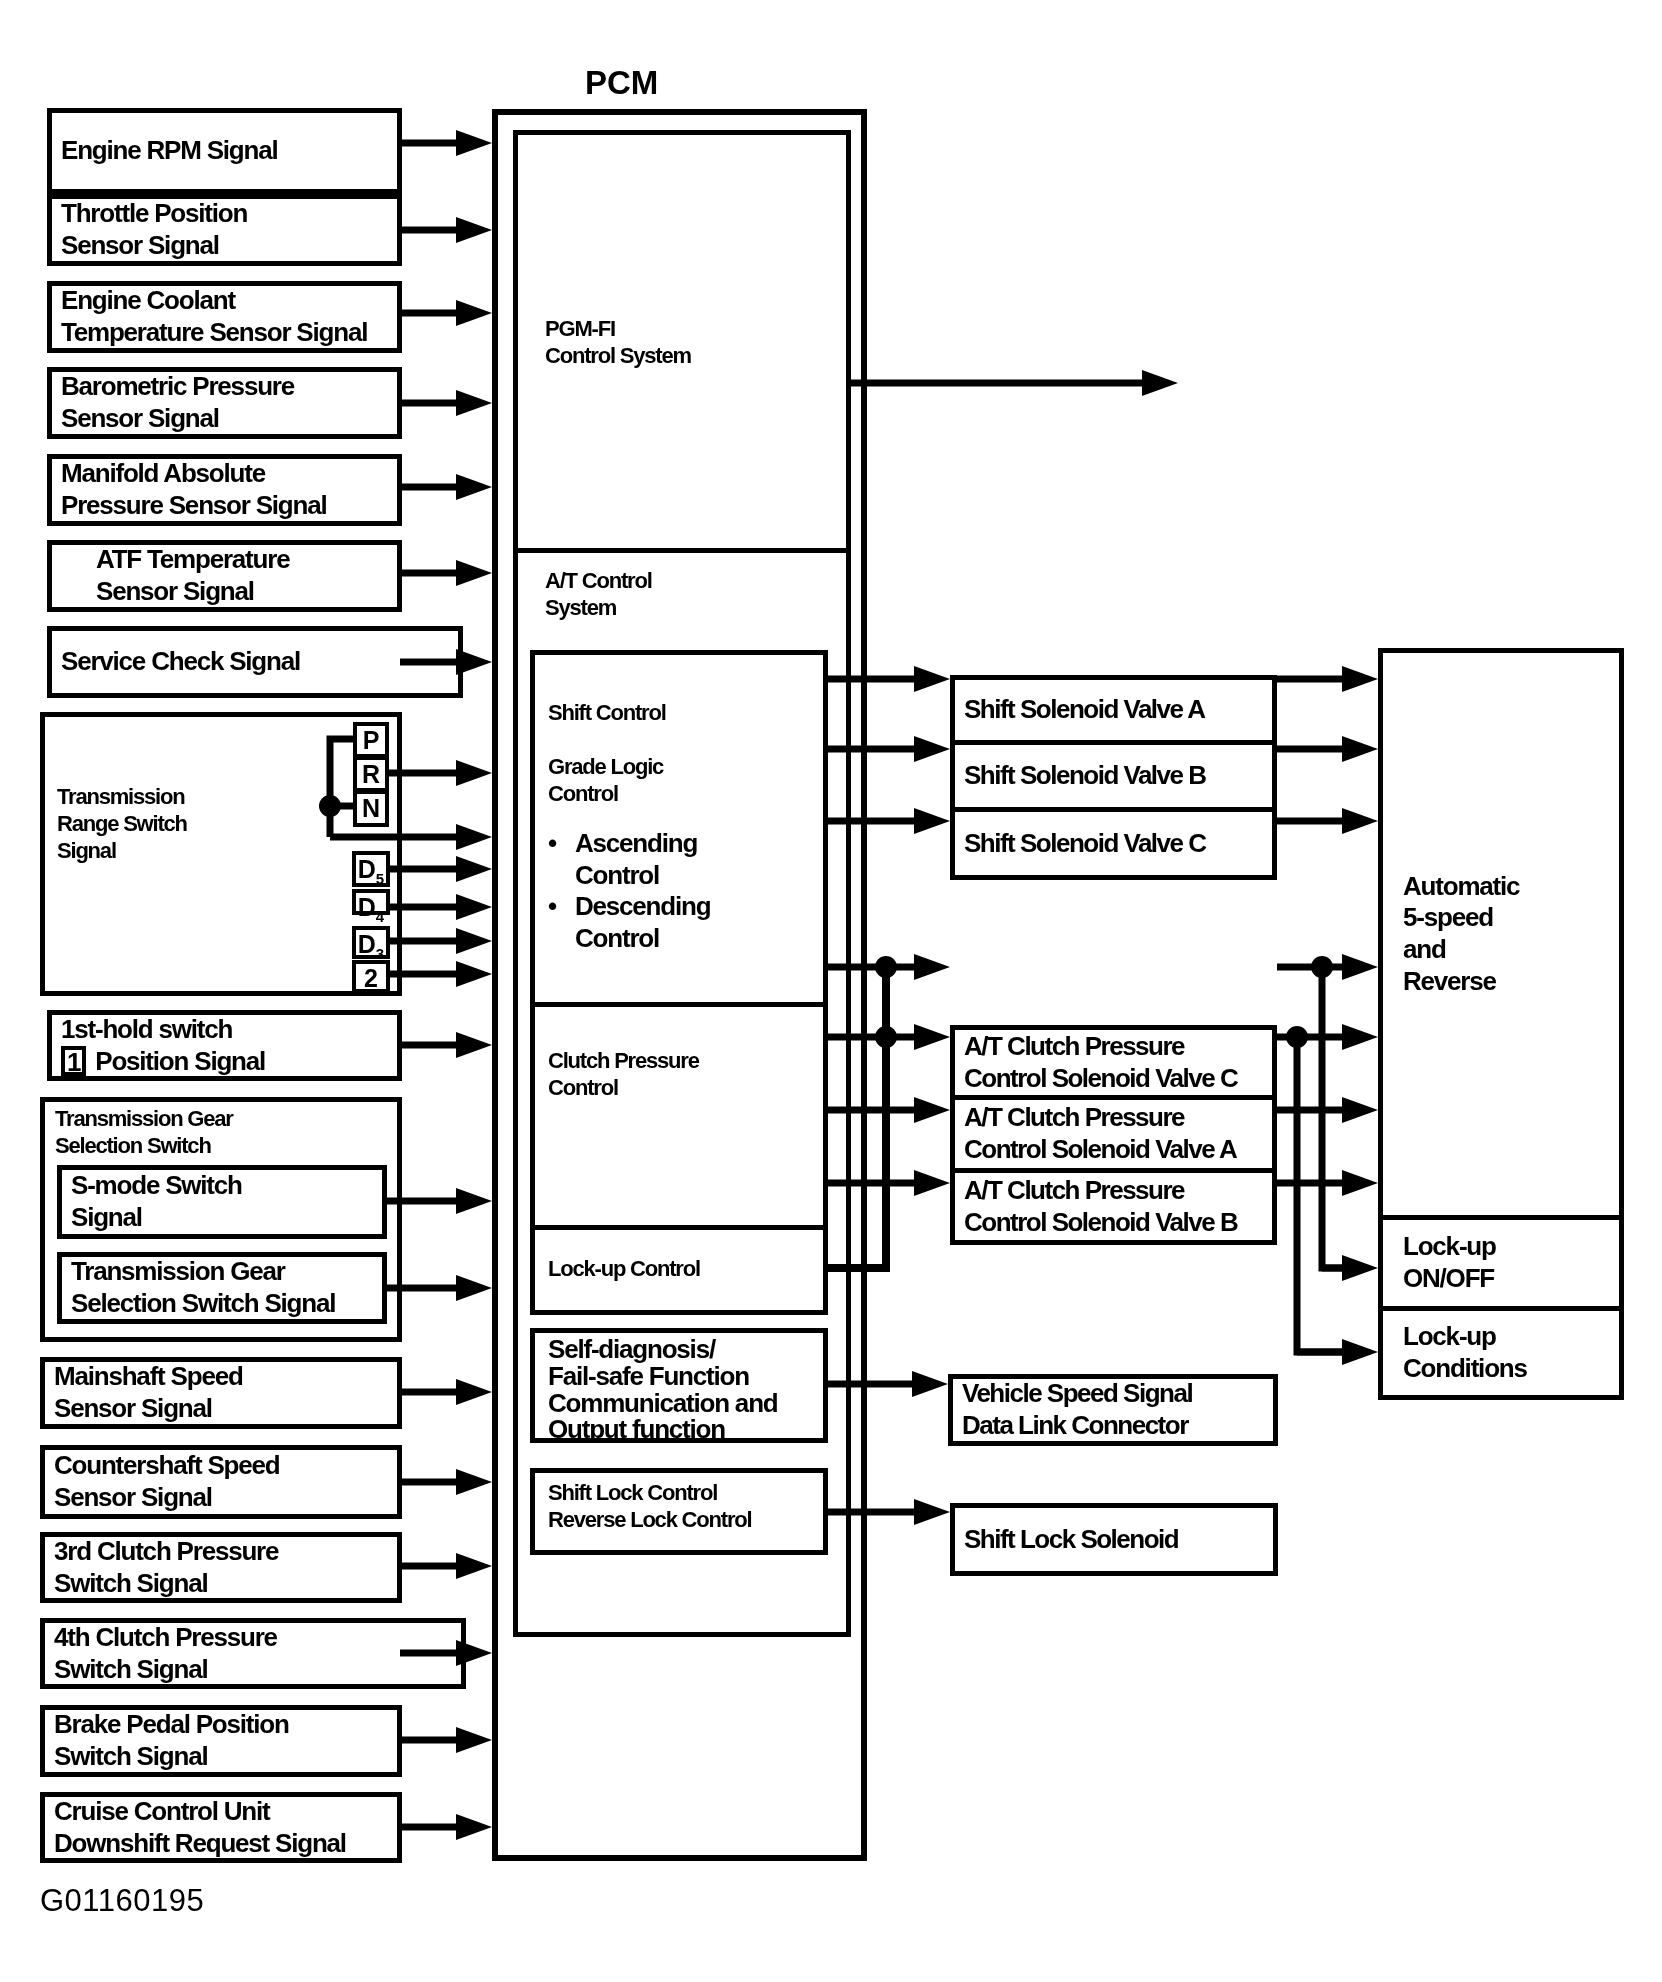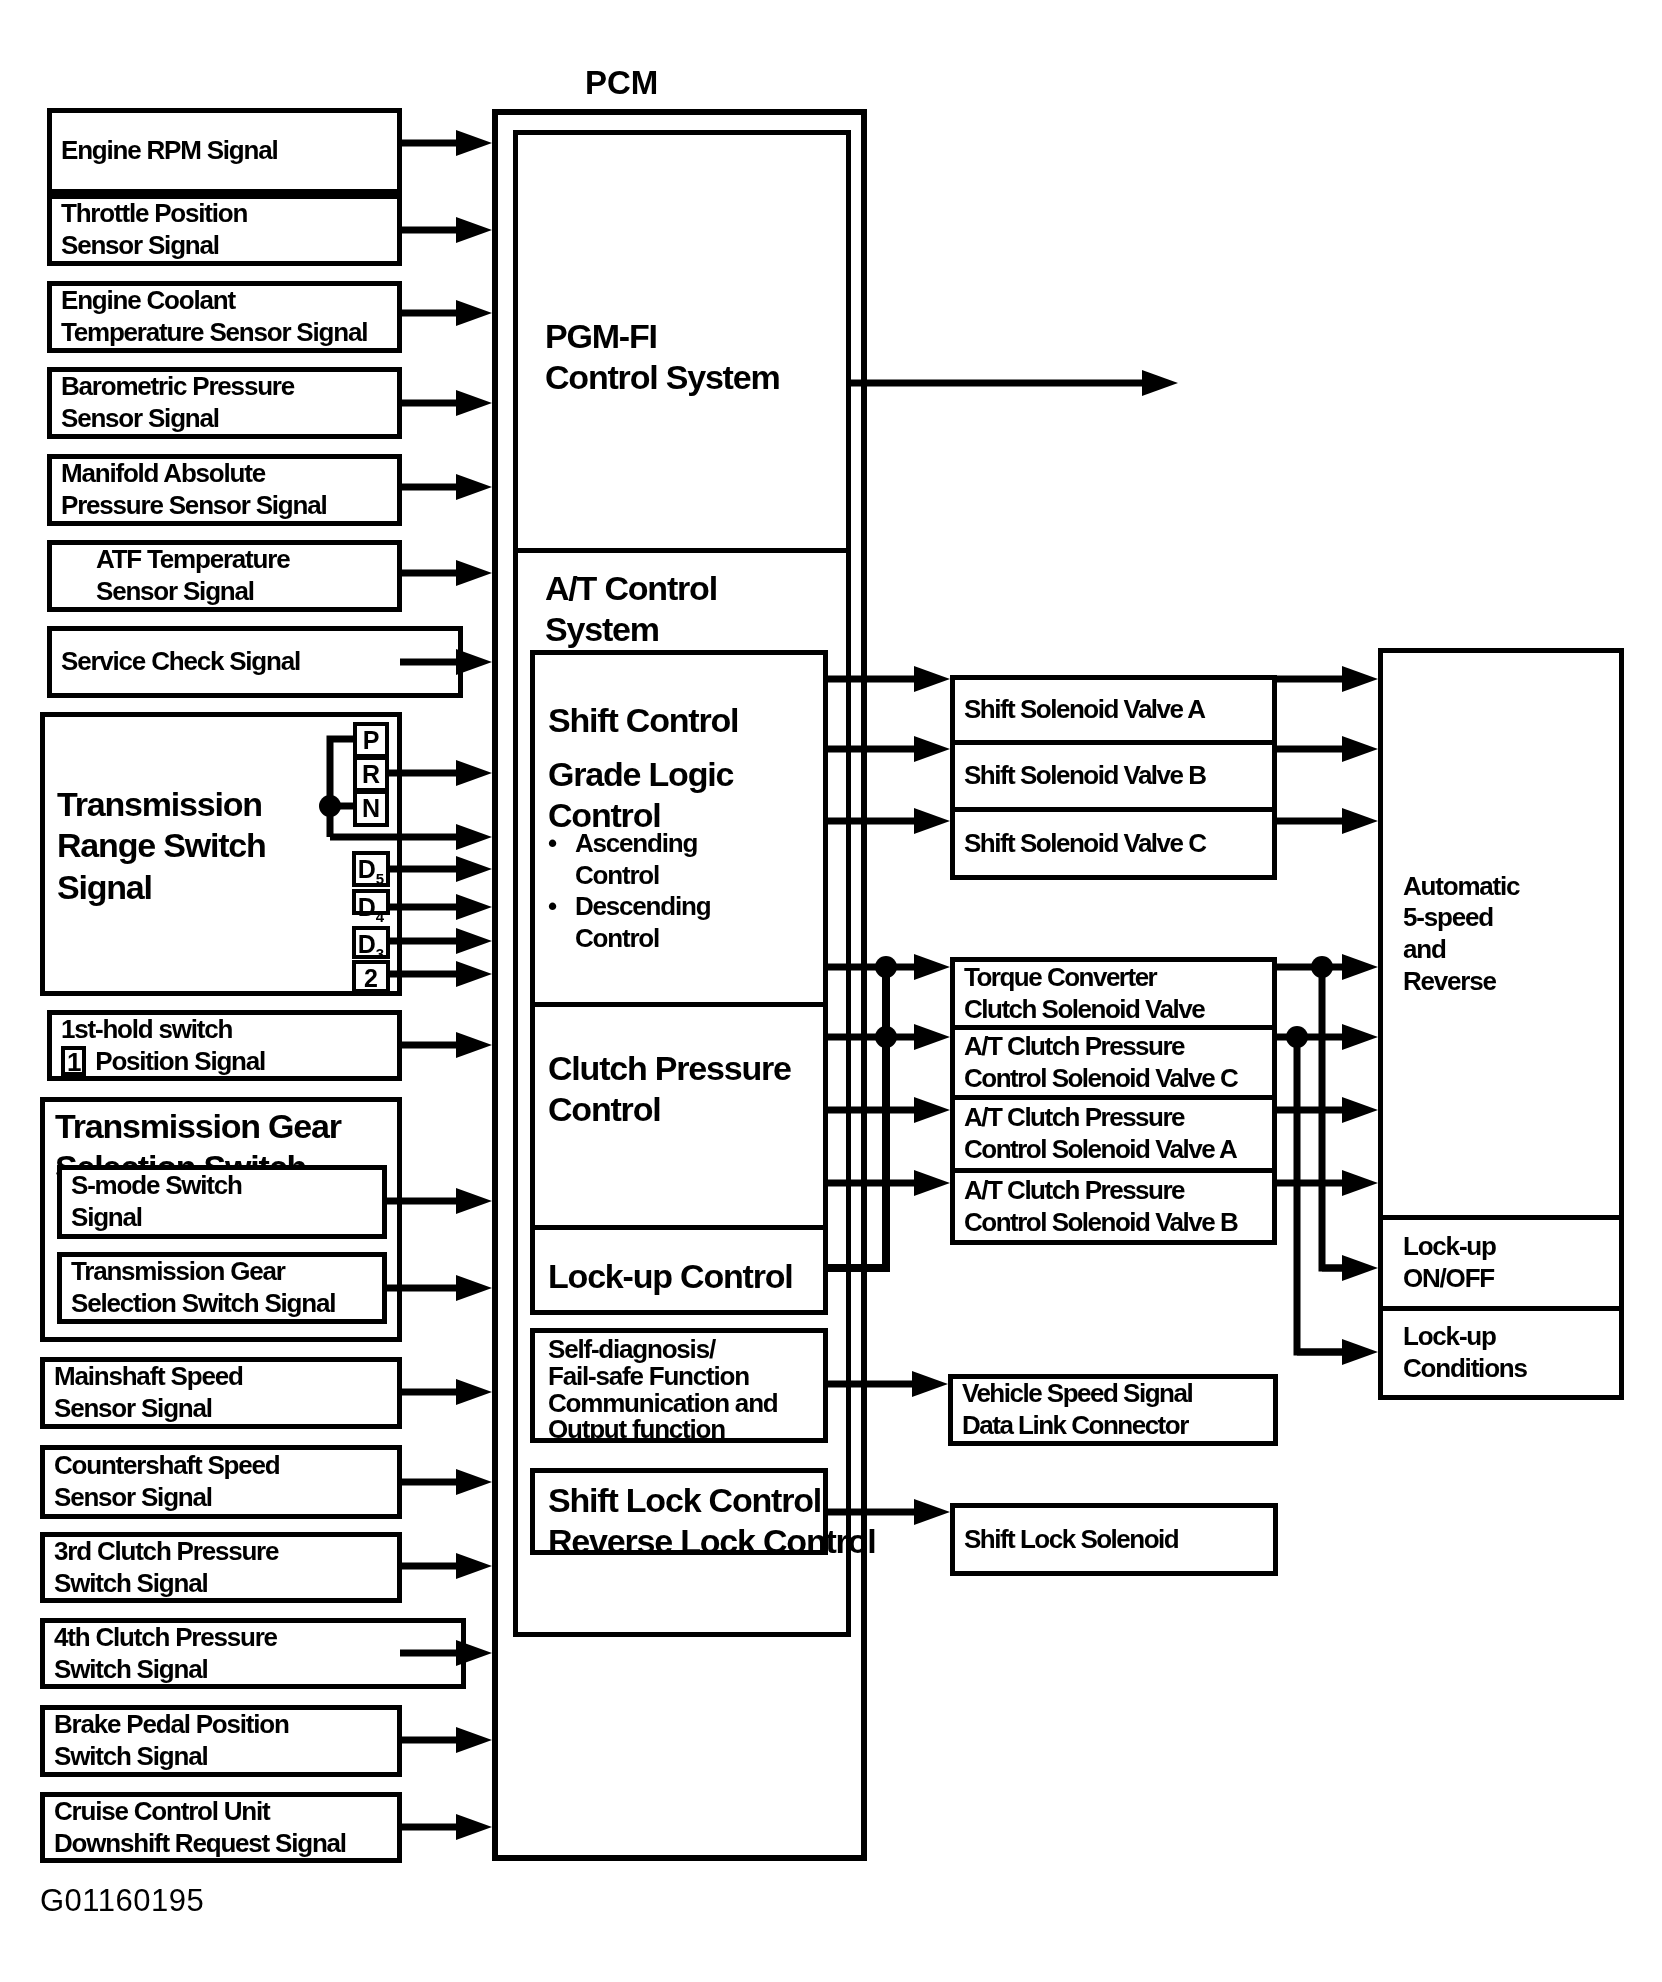--- a/index.html
+++ b/index.html
@@ -5,21 +5,21 @@
   html,body{margin:0;padding:0;background:#ffffff;}
   #canvas{position:relative;width:1662px;height:1982px;background:#fff;
           font-family:"Liberation Sans",sans-serif;color:#000;overflow:hidden;}
   .frame{position:absolute;border:5px solid #000;background:#fff;box-sizing:border-box;}
   .thick{border-width:6px;}
   .box{position:absolute;border:5px solid #000;background:#fff;box-sizing:border-box;
        display:flex;align-items:center;padding-left:9px;
        font-weight:bold;font-size:26px;line-height:1.22;letter-spacing:-1.2px;white-space:pre;}
   .sm{font-size:26px;letter-spacing:-1.5px;margin-top:25px;}
   .col{flex-direction:column;align-items:flex-start;justify-content:center;}
-  .lbl{position:absolute;font-weight:bold;font-size:34px;line-height:1.22;
+  .lbl{position:absolute;font-weight:bold;font-size:22px;line-height:1.22;
        letter-spacing:-1.2px;white-space:pre;}
   .tight{font-size:26px;line-height:1.03;}
   .brow{position:absolute;display:flex;font-weight:bold;font-size:26px;line-height:1.22;
         letter-spacing:-1.2px;white-space:pre;}
   .bullet{width:27px;flex:none;}
   .mini{position:absolute;border:4px solid #000;background:#fff;box-sizing:border-box;
         text-align:center;font-weight:bold;font-size:25px;line-height:27px;padding-top:1px;}
   .mini sub{font-size:15px;font-weight:bold;}
   .boxed1{display:inline-block;border:4px solid #000;min-width:22px;height:30px;line-height:24px;
           text-align:center;margin-right:9px;padding:0 2px;box-sizing:border-box;}
@@ -120,22 +120,20 @@
 Output function</span>
   <div class="frame" style="left:530px;top:1468px;width:298px;height:87px;"></div>
   <span class="lbl" style="left:548px;top:1480px;">Shift Lock Control
 Reverse Lock Control</span>
 
 
   <div class="box sm" style="left:950px;top:650px;width:327px;height:70px;">Shift Solenoid Valve A</div>
   <div class="box sm" style="left:950px;top:715px;width:327px;height:72px;">Shift Solenoid Valve B</div>
   <div class="box sm" style="left:950px;top:782px;width:327px;height:73px;">Shift Solenoid Valve C</div>
 
-  <div class="box sm" style="left:950px;top:932px;width:327px;height:73px;">Torque Converter
-Clutch Solenoid Valve</div>
   <div class="box sm" style="left:950px;top:1000px;width:327px;height:75px;">A/T Clutch Pressure
 Control Solenoid Valve C</div>
   <div class="box sm" style="left:950px;top:1070px;width:327px;height:78px;">A/T Clutch Pressure
 Control Solenoid Valve A</div>
   <div class="box sm" style="left:950px;top:1143px;width:327px;height:77px;">A/T Clutch Pressure
 Control Solenoid Valve B</div>
 
   <div class="box sm" style="left:948px;top:1349px;width:330px;height:72px;">Vehicle Speed Signal
 Data Link Connector</div>
   <div class="box sm" style="left:950px;top:1478px;width:328px;height:73px;">Shift Lock Solenoid</div>

